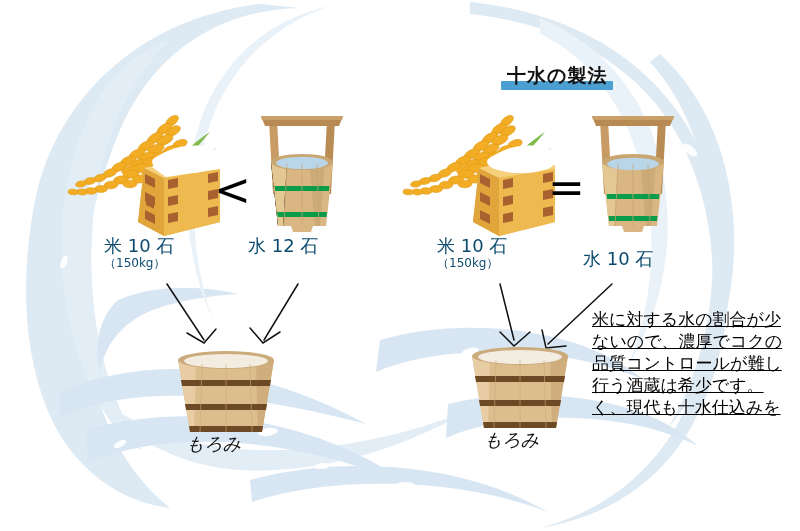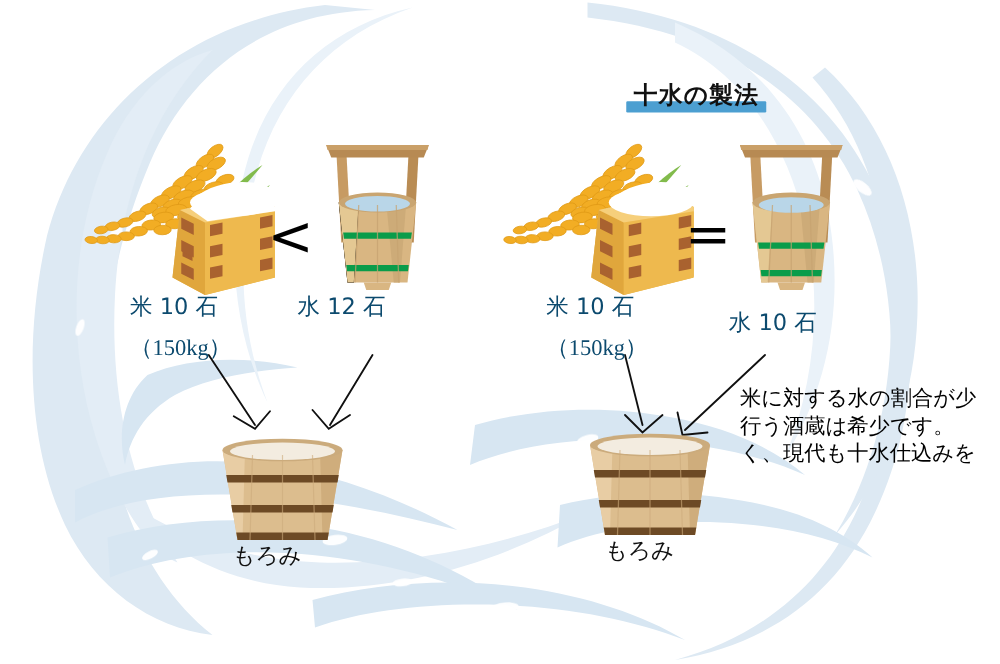--- a/index.html
+++ b/index.html
@@ -25,25 +25,26 @@
     background:#4c9fd1;z-index:-1;border-radius:1px;
   }
   .title span.tx{position:relative;z-index:2;}
 
   
   .lbl{
     position:absolute;z-index:7;text-align:left;
     font-size:18px;color:#0c4a6e;line-height:1.12;white-space:nowrap;
     font-weight:400;
   }
-  .lbl .l2{font-size:18px;display:block;margin-top:12px;font-family:Liberation Serif, serif;}
+  .lbl .l2{font-size:12px;display:block;margin-top:1px;}
 
   .moromi-lbl{
     position:absolute;z-index:8;font-size:18px;color:#111;white-space:nowrap;
     font-weight:500;
+    font-style:italic;
   }
 
   
   .op{position:absolute;z-index:7;color:#000;line-height:1;}
   .op.lt{font-size:44px;font-weight:400;font-family:"DejaVu Sans",sans-serif;}
   .op.eq{font-size:44px;font-weight:400;font-family:"DejaVu Sans",sans-serif;}
 
   
   .para{
     position:absolute;z-index:8;
@@ -252,21 +253,21 @@
         <line x1="70" y1="66" x2="72" y2="128"></line>
       </g>
     </g>
   </svg>
 
   <div class="lbl" style="left:104px;top:236px;width:100px;">
     <span>米 10 石</span>
     <span class="l2">（150kg）</span>
   </div>
 
-  <div class="lbl" style="left:238px;top:236px;width:124px;">
+  <div class="lbl" style="left:248px;top:236px;width:124px;">
     <span>水 12 石</span>
   </div>
 
   <svg class="layer" style="left:140px;top:282px;" width="170" height="70" viewBox="0 0 170 70">
     <g fill="none" stroke="#111111" stroke-width="1.5" stroke-linecap="round">
       <path d="M27,2 L64,58"></path>
       <path d="M47,51 L64,61 L76,47"></path>
     </g>
     <g fill="none" stroke="#111111" stroke-width="1.5" stroke-linecap="round">
       <path d="M158,2 L124,58"></path>
@@ -426,19 +427,21 @@
       <g stroke="#cdab7c" stroke-width="1" opacity="0.6">
         <line x1="34" y1="16" x2="32" y2="84"></line>
         <line x1="58" y1="16" x2="58" y2="84"></line>
         <line x1="82" y1="16" x2="84" y2="84"></line>
       </g>
     </g>
   </svg>
 
   <div class="moromi-lbl" style="left:484px;top:428px;">もろみ</div>
 
-  <div class="para" style="left:592px;top:308px;">
+  <div class="para" style="left:592px;top:308px;text-decoration:underline;">
     <div>米に対する水の割合が少</div>
+    <div>ないので、濃厚でコクの</div>
+    <div>品質コントロールが難し</div>
     <div>行う酒蔵は希少です。</div>
     <div>く、現代も十水仕込みを</div>
   </div>
 
 </div>
 
 </body></html>

